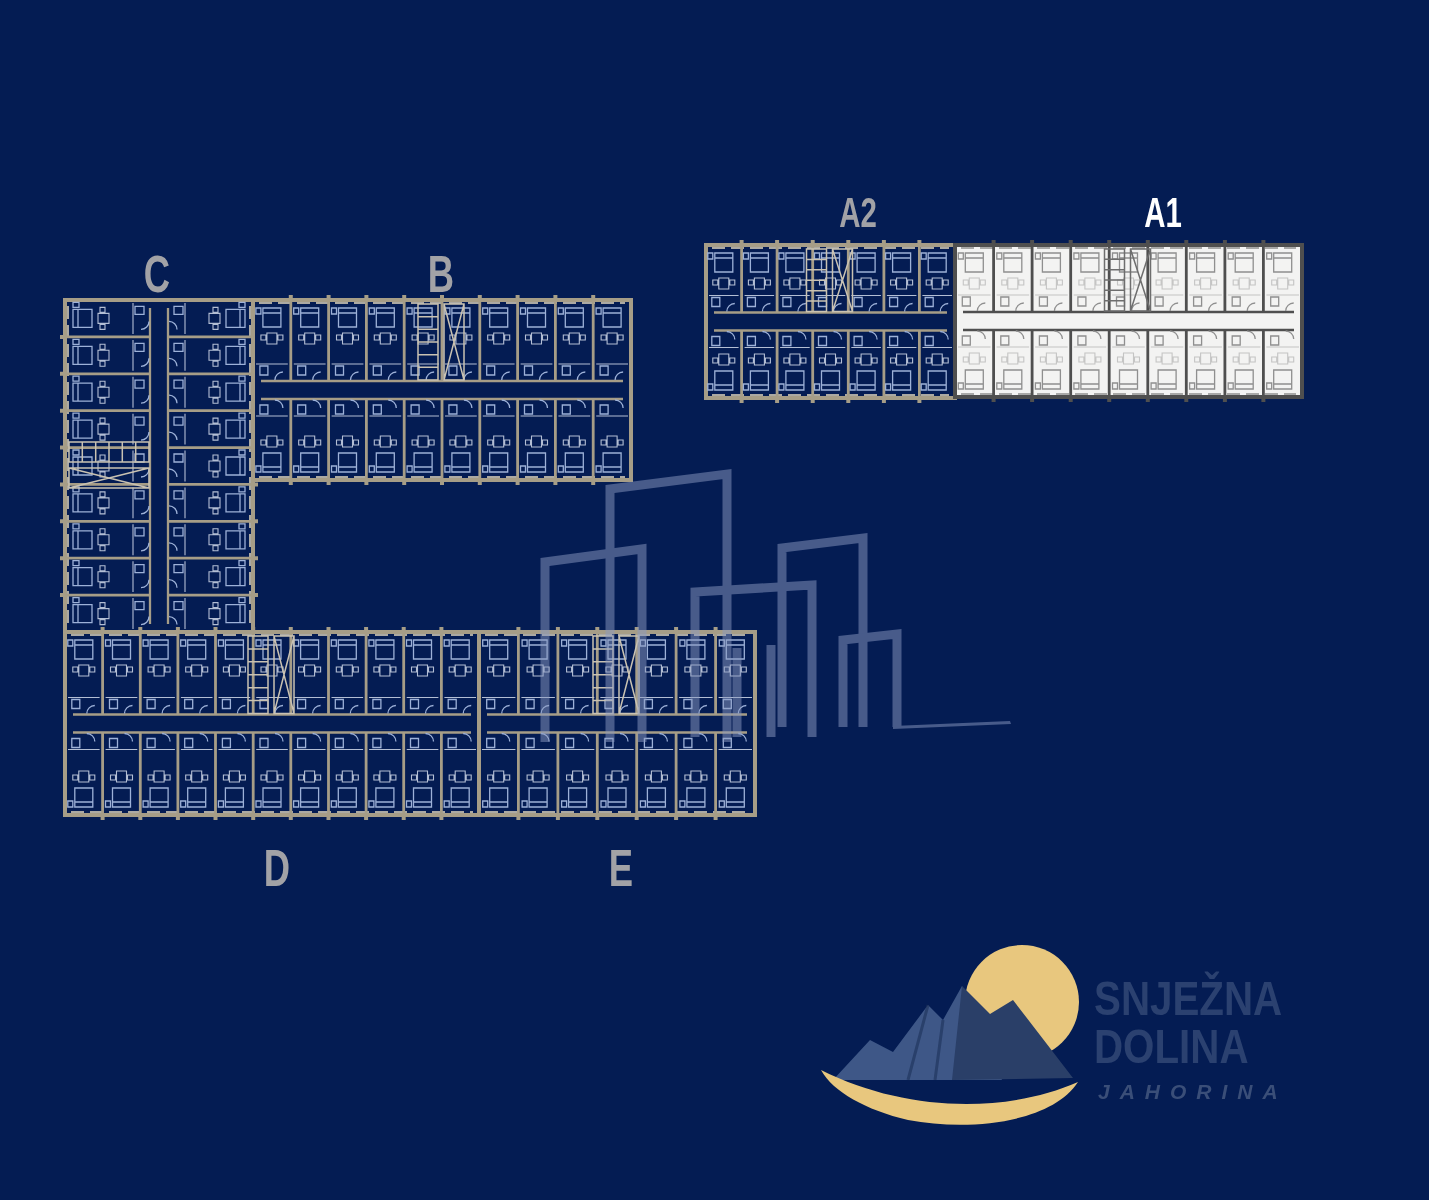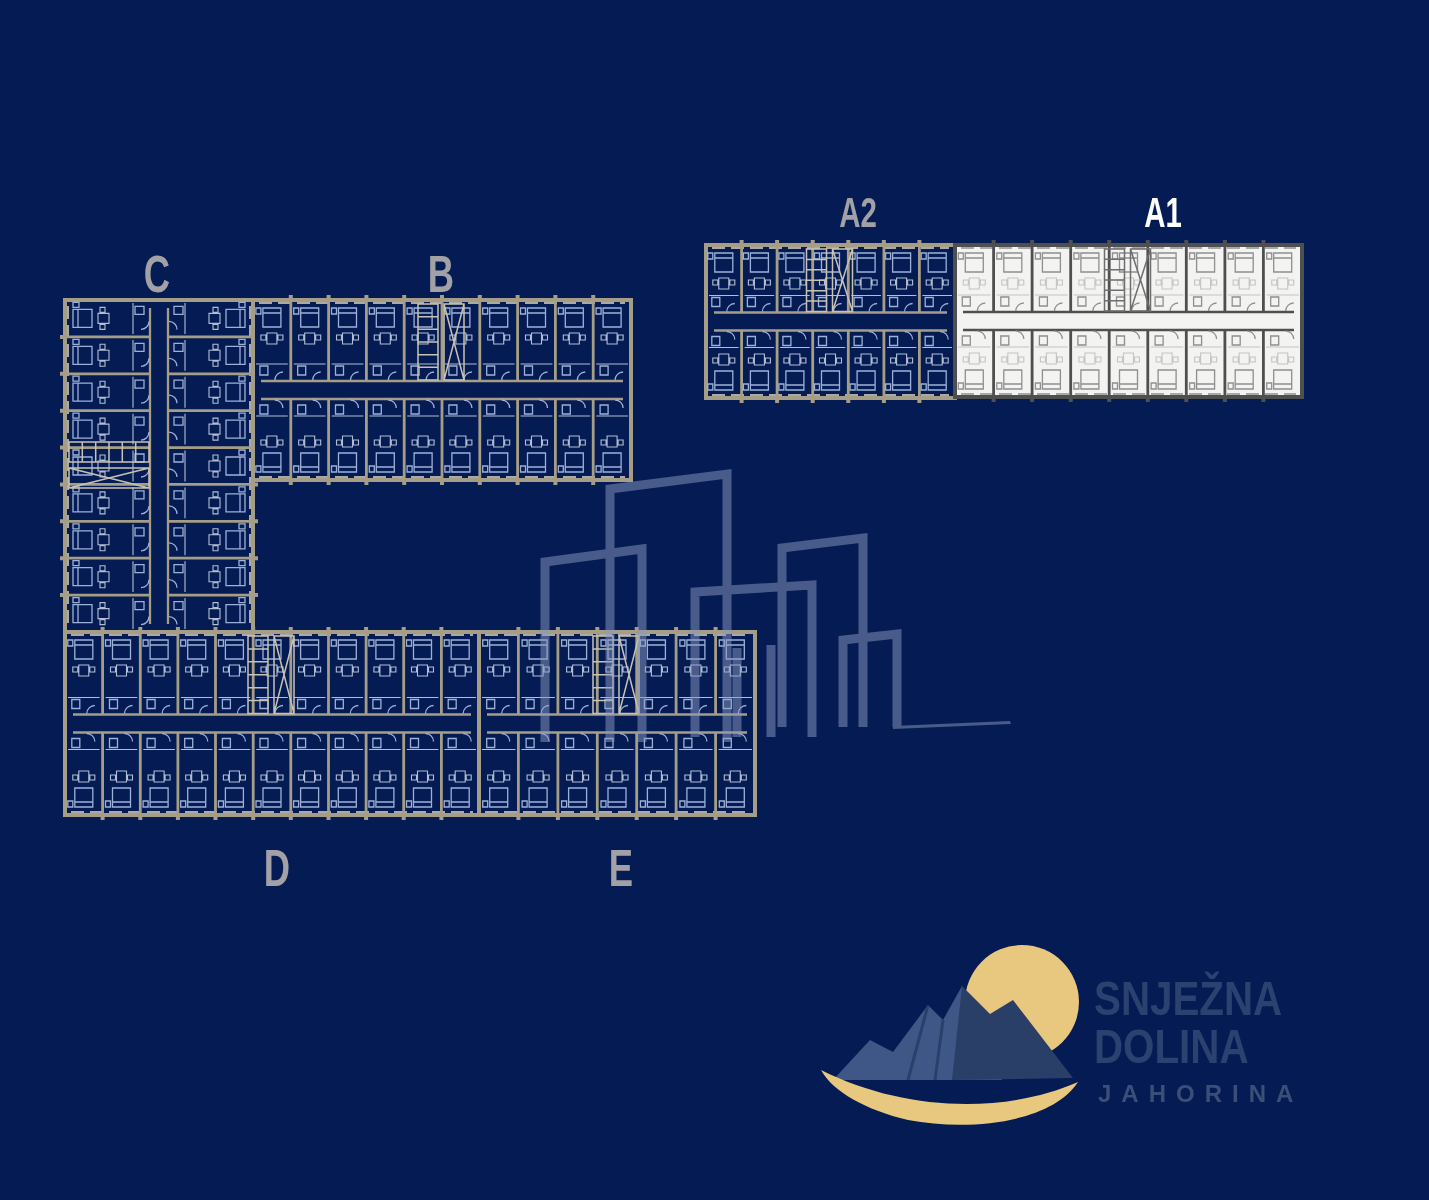--- a/index.html
+++ b/index.html
@@ -15,21 +15,21 @@
   .lbl-c{left:157px;top:248px;}
   .lbl-b{left:441px;top:248px;}
   .lbl-a2{left:858px;top:192px;}
   .lbl-a1{left:1163px;top:192px;}
   .lbl-d{left:277px;top:842px;}
   .lbl-e{left:621px;top:842px;}
   .block-hit{position:absolute;cursor:pointer;background:transparent;}
   .logo-text{position:absolute;font-weight:700;transform-origin:left top;}
   .logo-line1{left:1094px;top:971px;font-size:48px;color:#2b4170;transform:scaleX(.84);}
   .logo-line2{left:1094px;top:1019px;font-size:48px;color:#2b4170;transform:scaleX(.84);}
-  .logo-line3{left:1098px;top:1080px;font-size:24px;color:#3a4e78;letter-spacing:10px;}
+  .logo-line3{left:1098px;top:1080px;font-size:21px;color:#3a4e78;letter-spacing:10px;font-style:italic;}
 </style>
 </head>
 <body>
 
 <div id="page">
 
   <svg id="plan-svg" width="1429" height="1200" viewBox="0 0 1429 1200">
       <g>
         <g>
           <path d="M65,300L65,632L253,632L253,300Z" fill="#041c53" stroke="#a69d87" stroke-width="4"></path>

